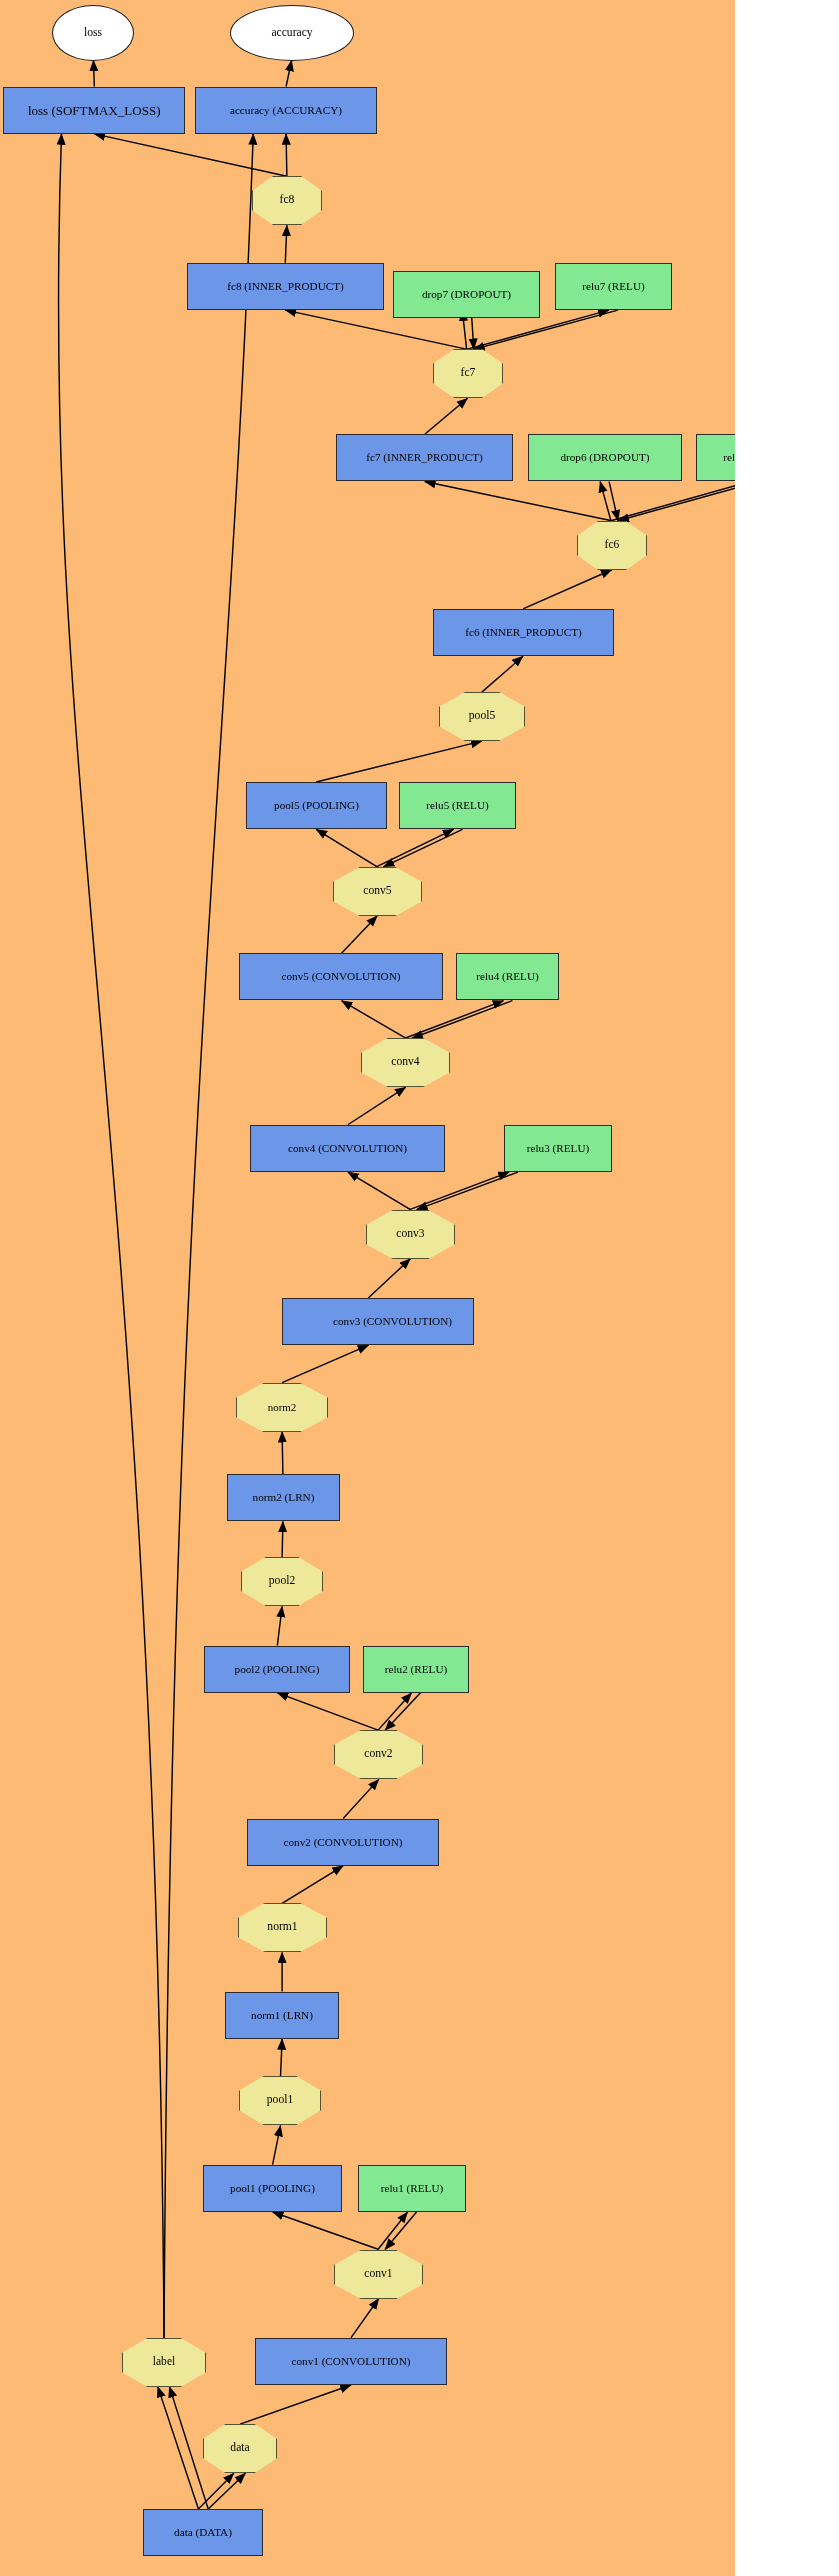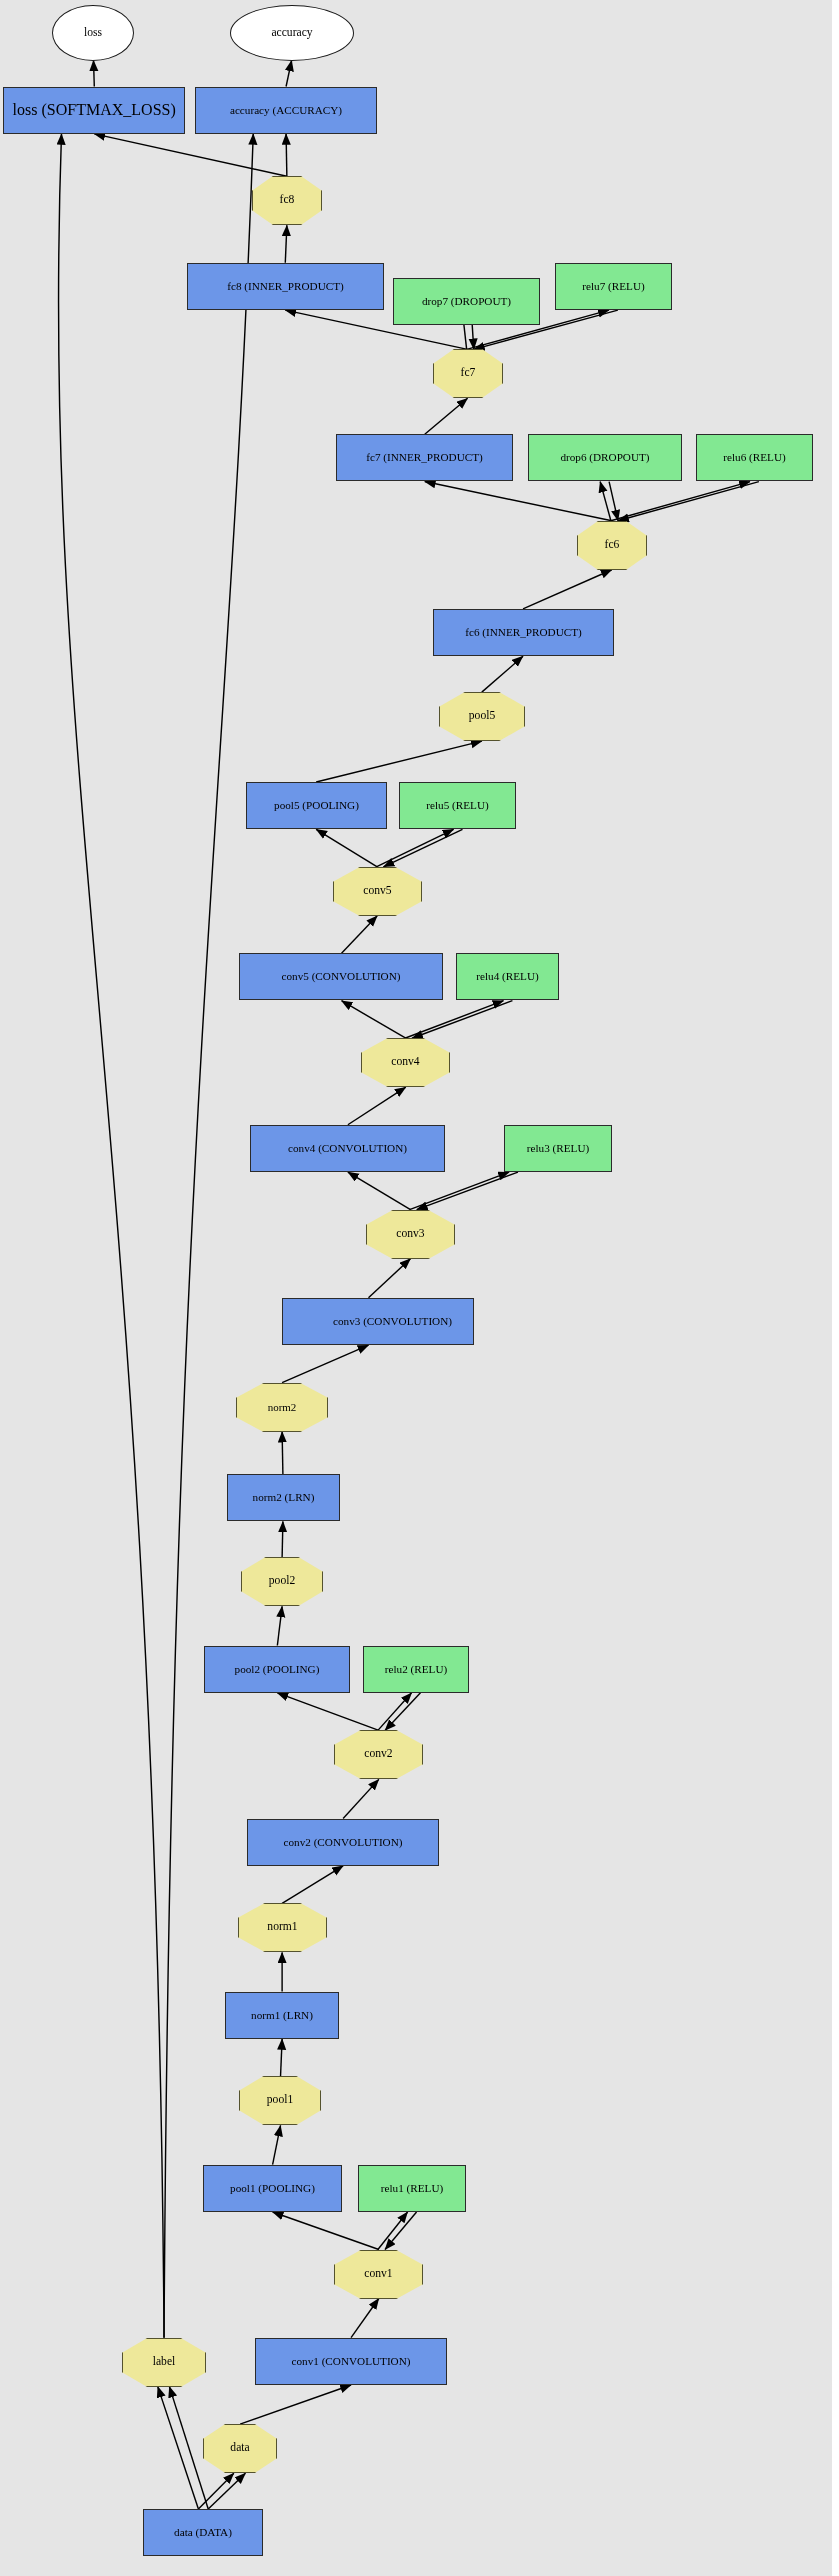--- a/index.html
+++ b/index.html
@@ -1,20 +1,20 @@
 <!DOCTYPE html>
 <html style="font-size:14.3px"><head>
 <meta charset="utf-8">
 <style>
   html,body{margin:0;padding:0;background:#ffffff;}
   #canvas{
     position:relative;
-    width:832px;
+    width:735px;
     height:2576px;
-    background:#e5e5e5;
+    background:#fdba74;
     font-family:"Liberation Serif","DejaVu Serif",serif;
     overflow:hidden;
   }
   svg#edges{
     position:absolute;left:0;top:0;width:840px;height:2576px;
     pointer-events:none;
   }
   .node{
     position:absolute;
     display:flex;
@@ -113,25 +113,25 @@
         <path d="M268.6981132075472,2713.089353612167 L392.8490566037736,2669.24144486692" marker-end="url(#ah)"></path>
         <path d="M222.0188679245283,2808.093155893536 L261.6981132075472,2767.899239543726" marker-end="url(#ah)"></path>
         <path d="M233.0188679245283,2808.093155893536 L274.6981132075472,2767.899239543726" marker-end="url(#ah)"></path>
         <path d="M222.0188679245283,2808.093155893536 L176.56603773584905,2671.0684410646386" marker-end="url(#ah)"></path>
         <path d="M233.0188679245283,2808.093155893536 L189.56603773584905,2671.0684410646386" marker-end="url(#ah)"></path>
       </g>
   </svg>
   <div id="node-layer">
       <div class="node ellipse" style="left: 52px; top: 4.9px; width: 82px; height: 56px; font-size: 11.6px;">loss</div>
       <div class="node ellipse" style="left: 230px; top: 4.9px; width: 124px; height: 56px; font-size: 11.6px;">accuracy</div>
-      <div class="node rect blue" style="left: 3.2px; top: 87px; width: 182px; height: 47px; font-size: 16px;">loss (SOFTMAX_LOSS)</div>
+      <div class="node rect blue" style="left: 3.2px; top: 87px; width: 182px; height: 47px; font-size: 13px;">loss (SOFTMAX_LOSS)</div>
       <div class="node rect blue" style="left: 195px; top: 87px; width: 182px; height: 47px; font-size: 11.2px;">accuracy (ACCURACY)</div>
       <div class="node octagon" style="left: 252px; top: 176px; width: 70px; height: 49px; font-size: 11.6px;">fc8</div>
       <div class="node rect blue" style="left: 187px; top: 263px; width: 197px; height: 47px; font-size: 11.2px;">fc8 (INNER_PRODUCT)</div>
-      <div class="node rect green" style="left: 393px; top: 278px; width: 147px; height: 47px; font-size: 11.2px;">drop7 (DROPOUT)</div>
+      <div class="node rect green" style="left: 393px; top: 271px; width: 147px; height: 47px; font-size: 11.2px;">drop7 (DROPOUT)</div>
       <div class="node rect green" style="left: 555px; top: 263px; width: 117px; height: 47px; font-size: 11.2px;">relu7 (RELU)</div>
       <div class="node octagon" style="left: 433px; top: 349px; width: 70px; height: 49px; font-size: 11.6px;">fc7</div>
       <div class="node rect blue" style="left: 336px; top: 434px; width: 177px; height: 47px; font-size: 11.2px;">fc7 (INNER_PRODUCT)</div>
       <div class="node rect green" style="left: 528px; top: 434px; width: 154px; height: 47px; font-size: 11.2px;">drop6 (DROPOUT)</div>
       <div class="node rect green" style="left: 696px; top: 434px; width: 117px; height: 47px; font-size: 11.2px;">relu6 (RELU)</div>
       <div class="node octagon" style="left: 577px; top: 521px; width: 70px; height: 49px; font-size: 11.6px; text-align: center;">fc6</div>
       <div class="node rect blue" style="left: 433px; top: 609px; width: 181px; height: 47px; font-size: 11.2px;">fc6 (INNER_PRODUCT)</div>
       <div class="node octagon" style="left: 439px; top: 692px; width: 86px; height: 49px; font-size: 11.6px;">pool5</div>
       <div class="node rect blue" style="left: 246px; top: 782px; width: 141px; height: 47px; font-size: 11.2px;">pool5 (POOLING)</div>
       <div class="node rect green" style="left: 399px; top: 782px; width: 117px; height: 47px; font-size: 11.2px;">relu5 (RELU)</div>

